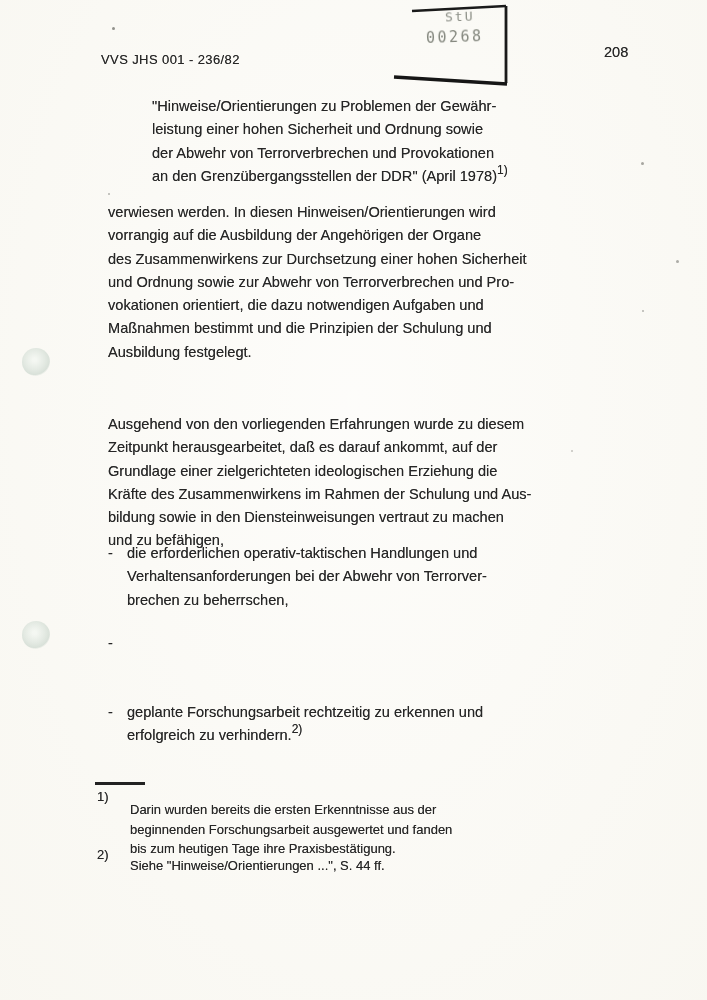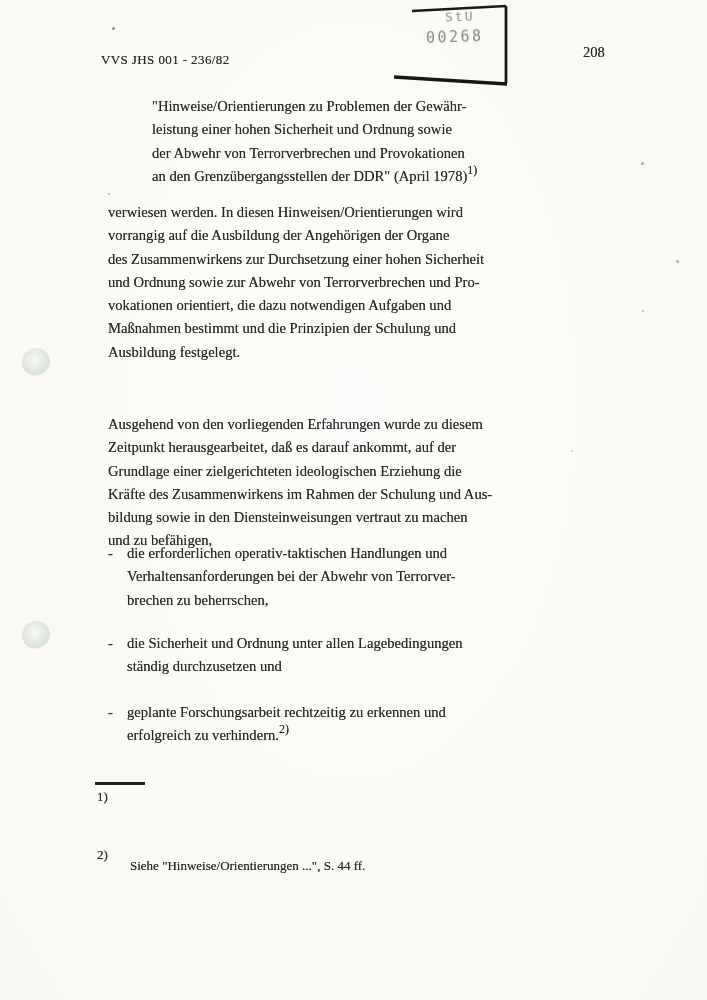--- a/index.html
+++ b/index.html
@@ -11,34 +11,34 @@
     position: relative;
     width: 707px;
     height: 1000px;
     background: #fbfaf5;
     background-image: radial-gradient(ellipse at 50% 40%, rgba(255,255,255,0.5) 0%, rgba(244,242,234,0.35) 100%);
     overflow: hidden;
     font-family: "DejaVu Sans Mono", "Liberation Mono", monospace;
     color: #262626;
   }
   .typewriter {
-    font-family: Liberation Serif, serif;
+    font-family: Liberation Sans, sans-serif;
     color: #262626;
     text-shadow: 0 0 0.6px rgba(25,25,25,0.6);
   }
   .abs { position: absolute; }
   .preline { white-space: pre-line; }
 
   .header-ref {
     left: 101px; top: 51px;
     font-size: 13px; line-height: 17px;
     letter-spacing: 0.4px;
   }
   .page-num {
-    left: 583px; top: 43px;
+    left: 604px; top: 43px;
     font-size: 14.6px; line-height: 18px;
   }
 
   
   .stamp {
     left: 388px; top: 0px;
     width: 132px; height: 95px;
   }
   .stamp svg { position: absolute; left: 0; top: 0; }
   .stamp-text {
@@ -146,32 +146,33 @@
 und zu befähigen,</div>
 
   <div class="bullet typewriter body-text bullet-1">
     <span class="marker">-</span>
     <span class="preline">die erforderlichen operativ-taktischen Handlungen und
 Verhaltensanforderungen bei der Abwehr von Terrorver-
 brechen zu beherrschen,</span>
   </div>
   <div class="bullet typewriter body-text bullet-2">
     <span class="marker">-</span>
-    <span class="preline">die Sicherheit und Ordnung unter allen Lagebedingungen
-ständig durchzusetzen und</span>
   </div>
   <div class="bullet typewriter body-text bullet-3">
     <span class="marker">-</span>
     <span class="preline">geplante Forschungsarbeit rechtzeitig zu erkennen und
 erfolgreich zu verhindern.</span><sup class="fnref typewriter">2)</sup>
   </div>
 
   <div class="abs fn-rule"></div>
 
   <div class="abs typewriter fn-marker fn1-marker">1)</div>
+  <div class="abs typewriter fn-text preline fn1-text">Darin wurden bereits die ersten Erkenntnisse aus der
+beginnenden Forschungsarbeit ausgewertet und fanden
+bis zum heutigen Tage ihre Praxisbestätigung.</div>
 
   <div class="abs typewriter fn-marker fn2-marker">2)</div>
   <div class="abs typewriter fn-text preline fn2-text">Siehe "Hinweise/Orientierungen ...", S. 44 ff.</div>
 
   <div class="hole hole-1"></div>
   <div class="hole hole-2"></div>
 
   <div class="speck" style="left:112px; top:27px; width:3px; height:3px; opacity:.75;"></div>
   <div class="speck" style="left:108px; top:193px; width:2px; height:2px; opacity:.5;"></div>
   <div class="speck" style="left:641px; top:162px; width:3px; height:3px; opacity:.6;"></div>

